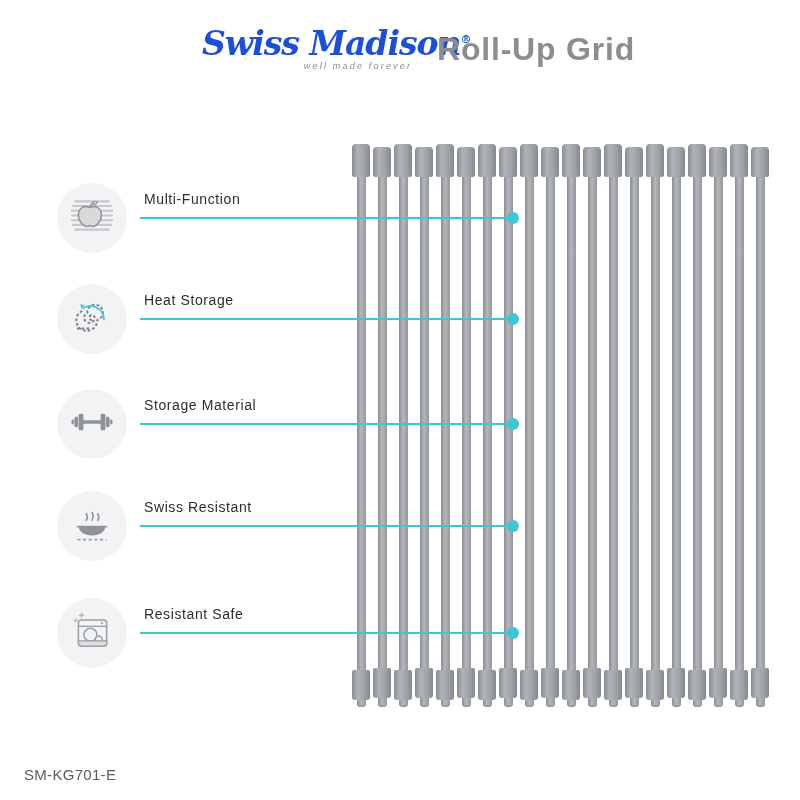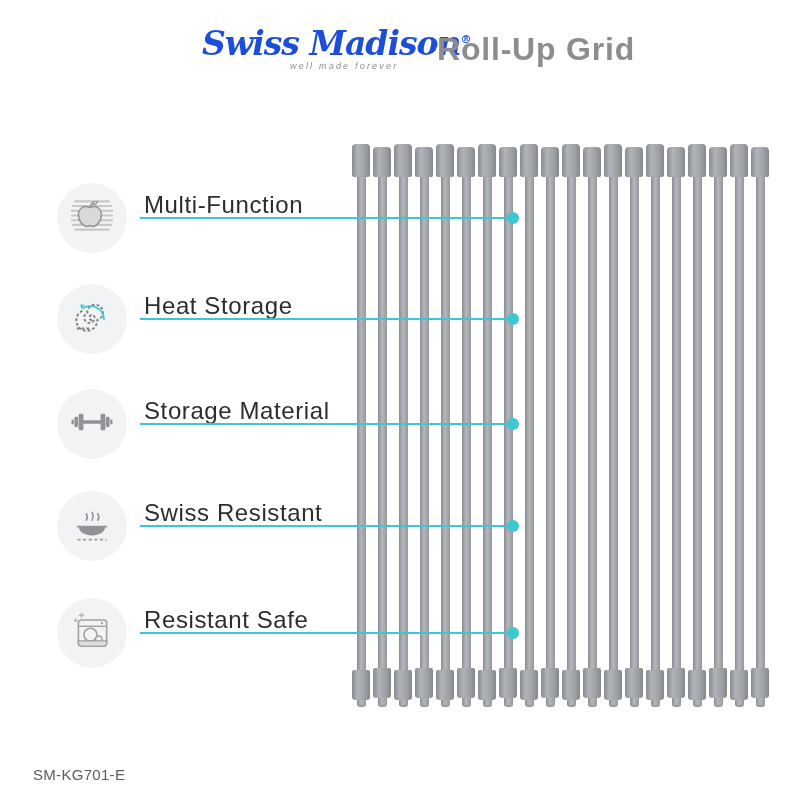--- a/index.html
+++ b/index.html
@@ -10,21 +10,21 @@
   .stage{position:absolute;inset:0;}
 
   
   .brand-script{
     position:absolute;left:202px;top:24px;
     font-family:"DejaVu Serif", serif;font-style:italic;font-weight:bold;
     font-size:33px;letter-spacing:-1px;color:#1d4ed8;white-space:nowrap;
   }
   .brand-reg{font-size:11px;vertical-align:super;letter-spacing:0;}
   .brand-tagline{
-    position:absolute;left:290px;top:61px;width:136px;text-align:left;
+    position:absolute;left:290px;top:61px;width:136px;text-align:center;
     font-size:9px;font-style:italic;letter-spacing:2.2px;color:#8e8e92;white-space:nowrap;
   }
   .product-name{
     position:absolute;left:437px;top:31px;
     font-size:32px;font-weight:bold;letter-spacing:0.8px;color:#8d8d91;white-space:nowrap;
   }
 
   
   .grid{
     position:absolute;left:352px;top:144px;width:417px;height:563px;
@@ -50,34 +50,34 @@
 
   
   .callout{position:absolute;left:57px;height:0;z-index:3;}
   .c1{top:218px;} .c2{top:319px;} .c3{top:424px;} .c4{top:526px;} .c5{top:633px;}
   .ring{
     position:absolute;left:0;top:-35px;width:70px;height:70px;border-radius:50%;
     background:#f2f3f5;display:flex;align-items:center;justify-content:center;
   }
   .lbl{
     position:absolute;left:87px;top:-27px;
-    font-size:24px;font-weight:500;letter-spacing:0.6px;color:#2b2d2e;white-space:nowrap;text-align:center;
+    font-size:14px;font-weight:500;letter-spacing:0.6px;color:#2b2d2e;white-space:nowrap;text-align:center;
   }
   .line{
     position:absolute;left:83px;top:-1px;width:373px;height:2px;background:#3ec7d2;
   }
   .line::after{
     content:"";position:absolute;right:-6px;top:-5px;width:12px;height:12px;
     border-radius:50%;background:#3ec7d2;
   }
 
   
   .model{
     position:absolute;left:24px;top:766px;
-    font-size:15px;color:#5c5c60;letter-spacing:0.3px;margin-left:9px;
+    font-size:15px;color:#5c5c60;letter-spacing:0.3px;
   }
 </style>
 </head>
 <body>
 
 <div class="stage">
 
   <div class="brand-script"><span>Swiss Madison</span><span class="brand-reg">®</span></div>
   <div class="brand-tagline">well made forever</div>
   <div class="product-name">Roll-Up Grid</div>

